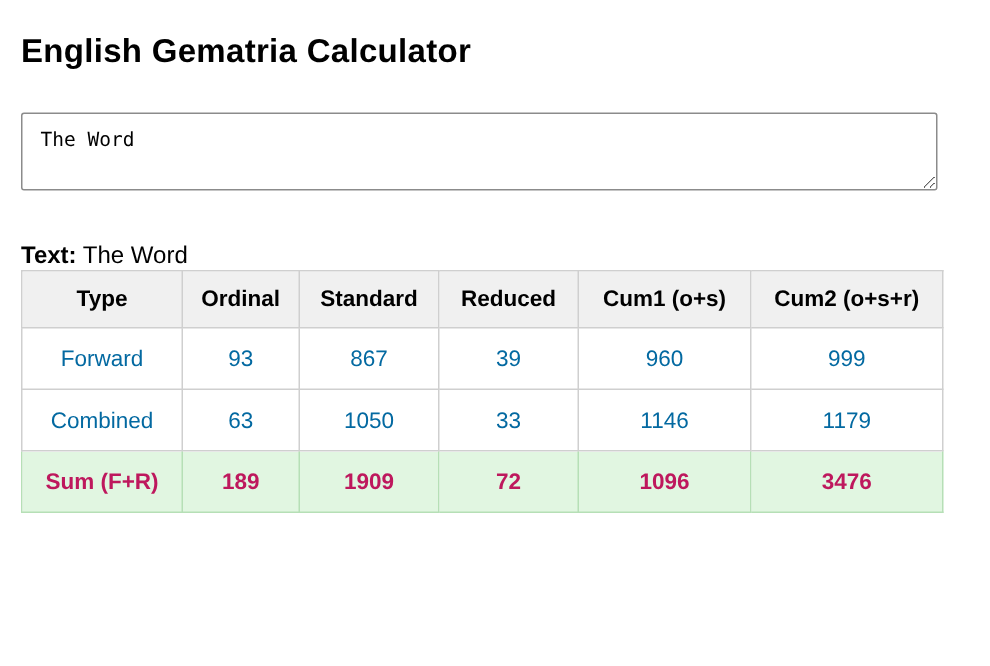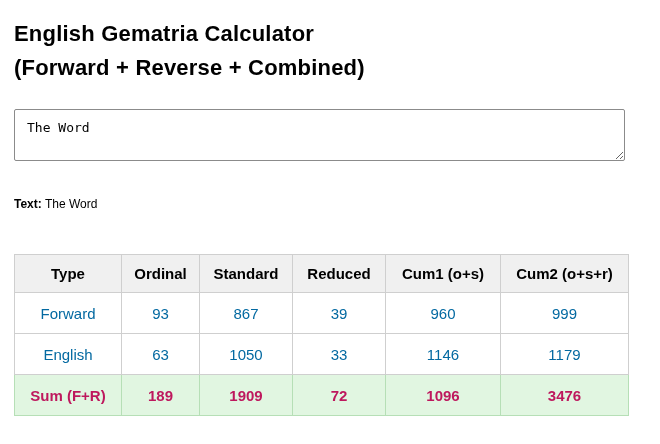--- a/index.html
+++ b/index.html
@@ -44,27 +44,26 @@
     color: #000000;
     background: #ffffff;
     resize: both;
     overflow: hidden;
     line-height: 16px;
     outline: none;
   }
 
   p.text-line {
     margin: 34px 0 0 0;
-    font-size: 12px;
+    font-size: 16px;
     line-height: 19px;
   }
   p.text-line .lbl { font-weight: bold; }
 
   table.results {
-    margin-top: 40px;
     border-collapse: collapse;
     table-layout: fixed;
     width: 614px;
     font-size: 15px;
     text-align: center;
   }
   table.results th,
   table.results td {
     border: 1px solid #cfcfcf;
     padding: 0 4px;
@@ -87,21 +86,20 @@
     border-color: #b6dfb6;
   }
 </style>
 </head>
 <body>
 
 <div class="container">
 
   <h1 class="page-title">
     <span>English Gematria Calculator</span>
-    <span>(Forward + Reverse + Combined)</span>
   </h1>
 
   <div class="input-wrap">
     <textarea class="word-input" spellcheck="false" style="">The Word</textarea>
   </div>
 
   <p class="text-line">
     <span class="lbl">Text:</span>
     <span>The Word</span>
   </p>
@@ -128,21 +126,21 @@
     <tbody>
       <tr>
         <td>Forward</td>
         <td>93</td>
         <td>867</td>
         <td>39</td>
         <td>960</td>
         <td>999</td>
       </tr>
       <tr>
-        <td>English</td>
+        <td>Combined</td>
         <td>63</td>
         <td>1050</td>
         <td>33</td>
         <td>1146</td>
         <td>1179</td>
       </tr>
       <tr class="sum-row">
         <td>Sum (F+R)</td>
         <td>189</td>
         <td>1909</td>

